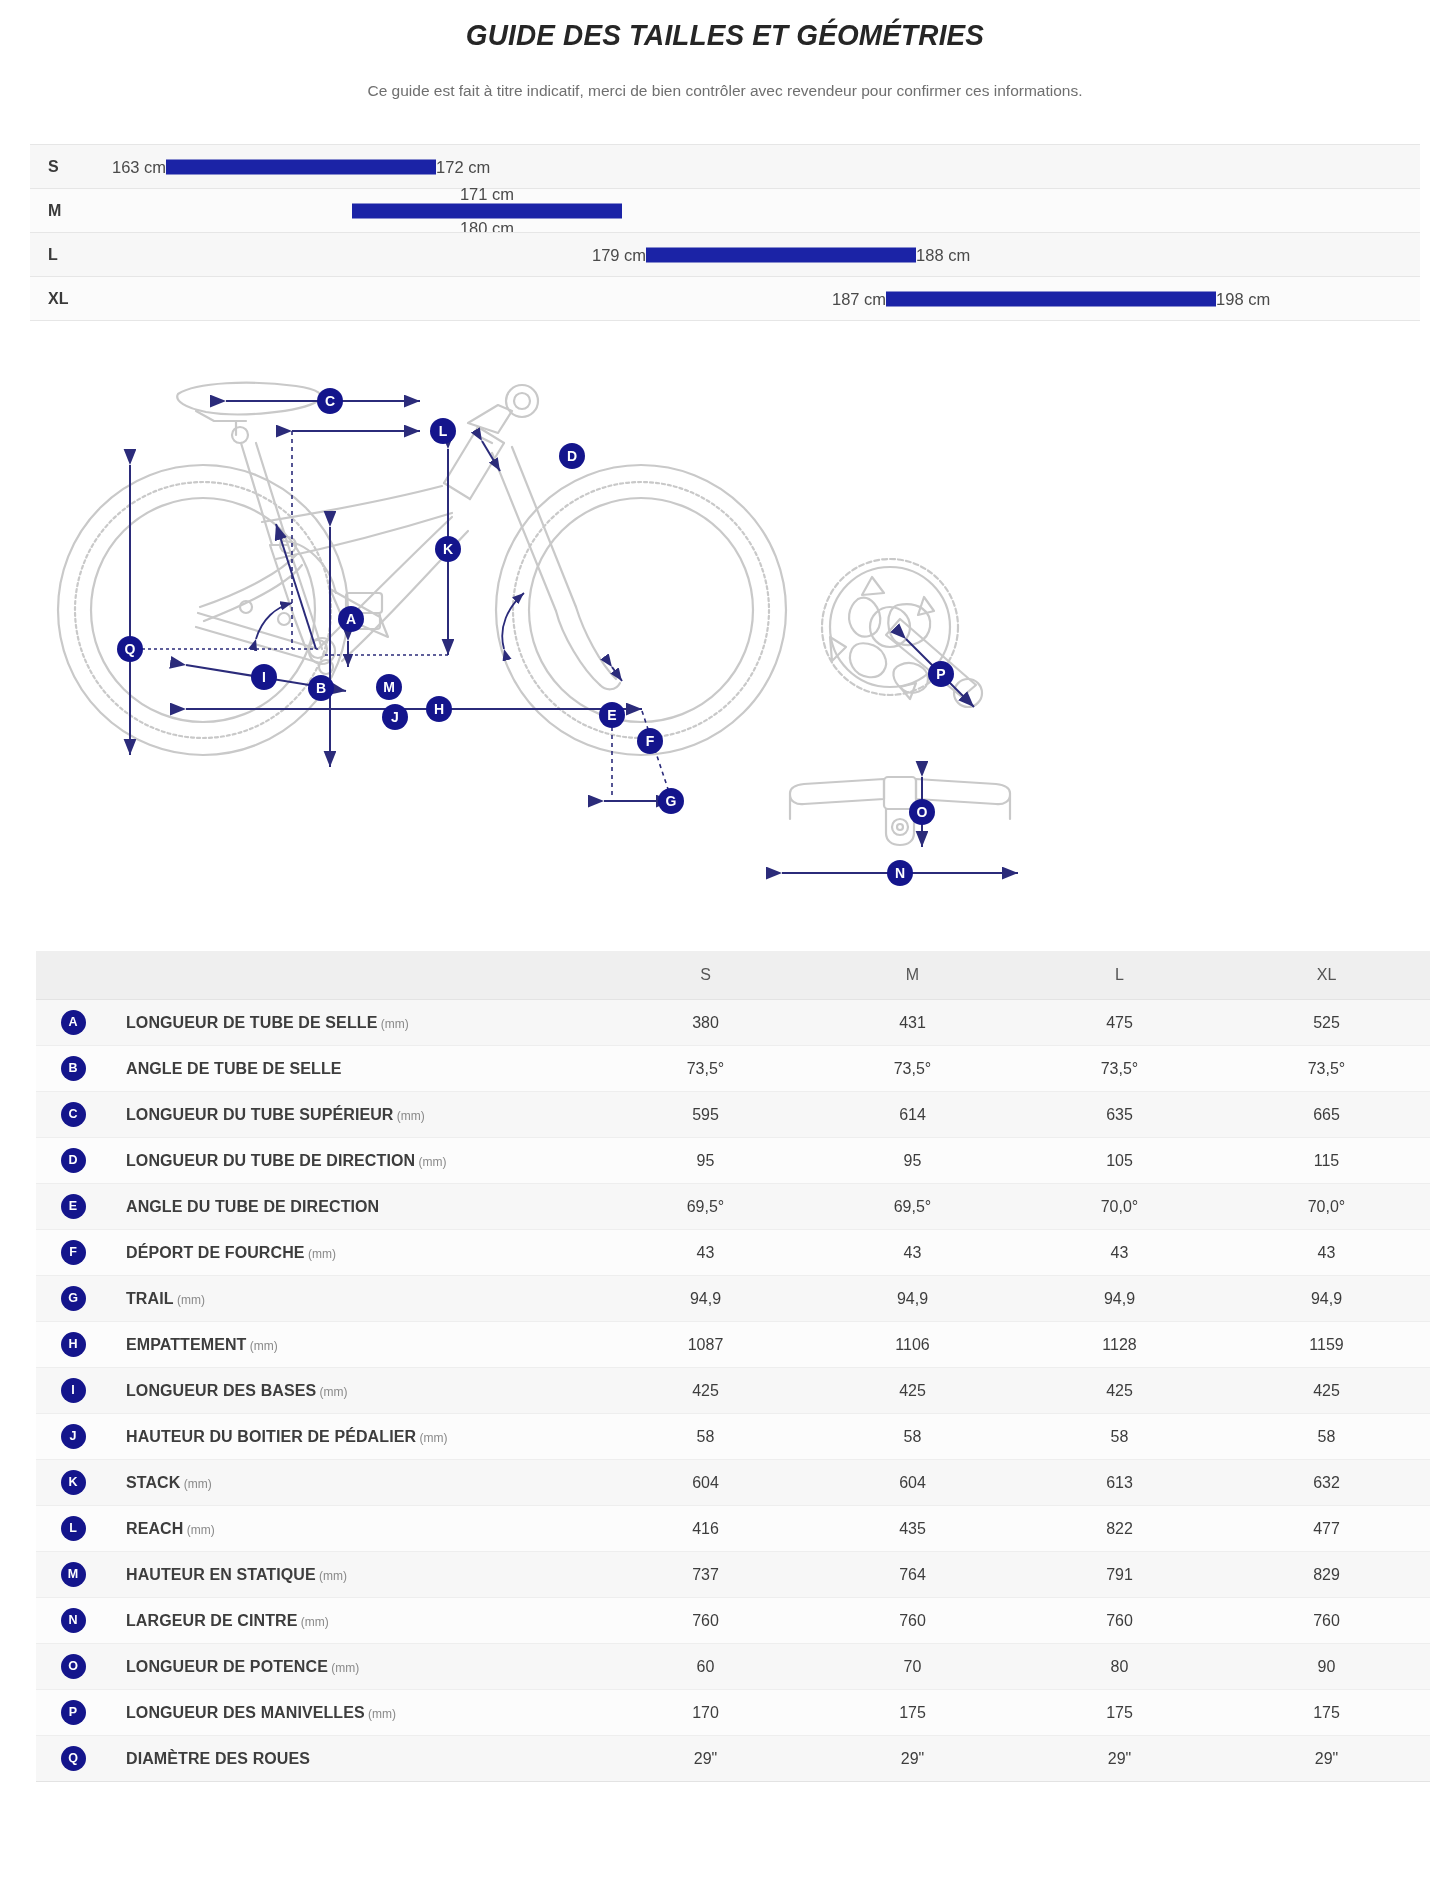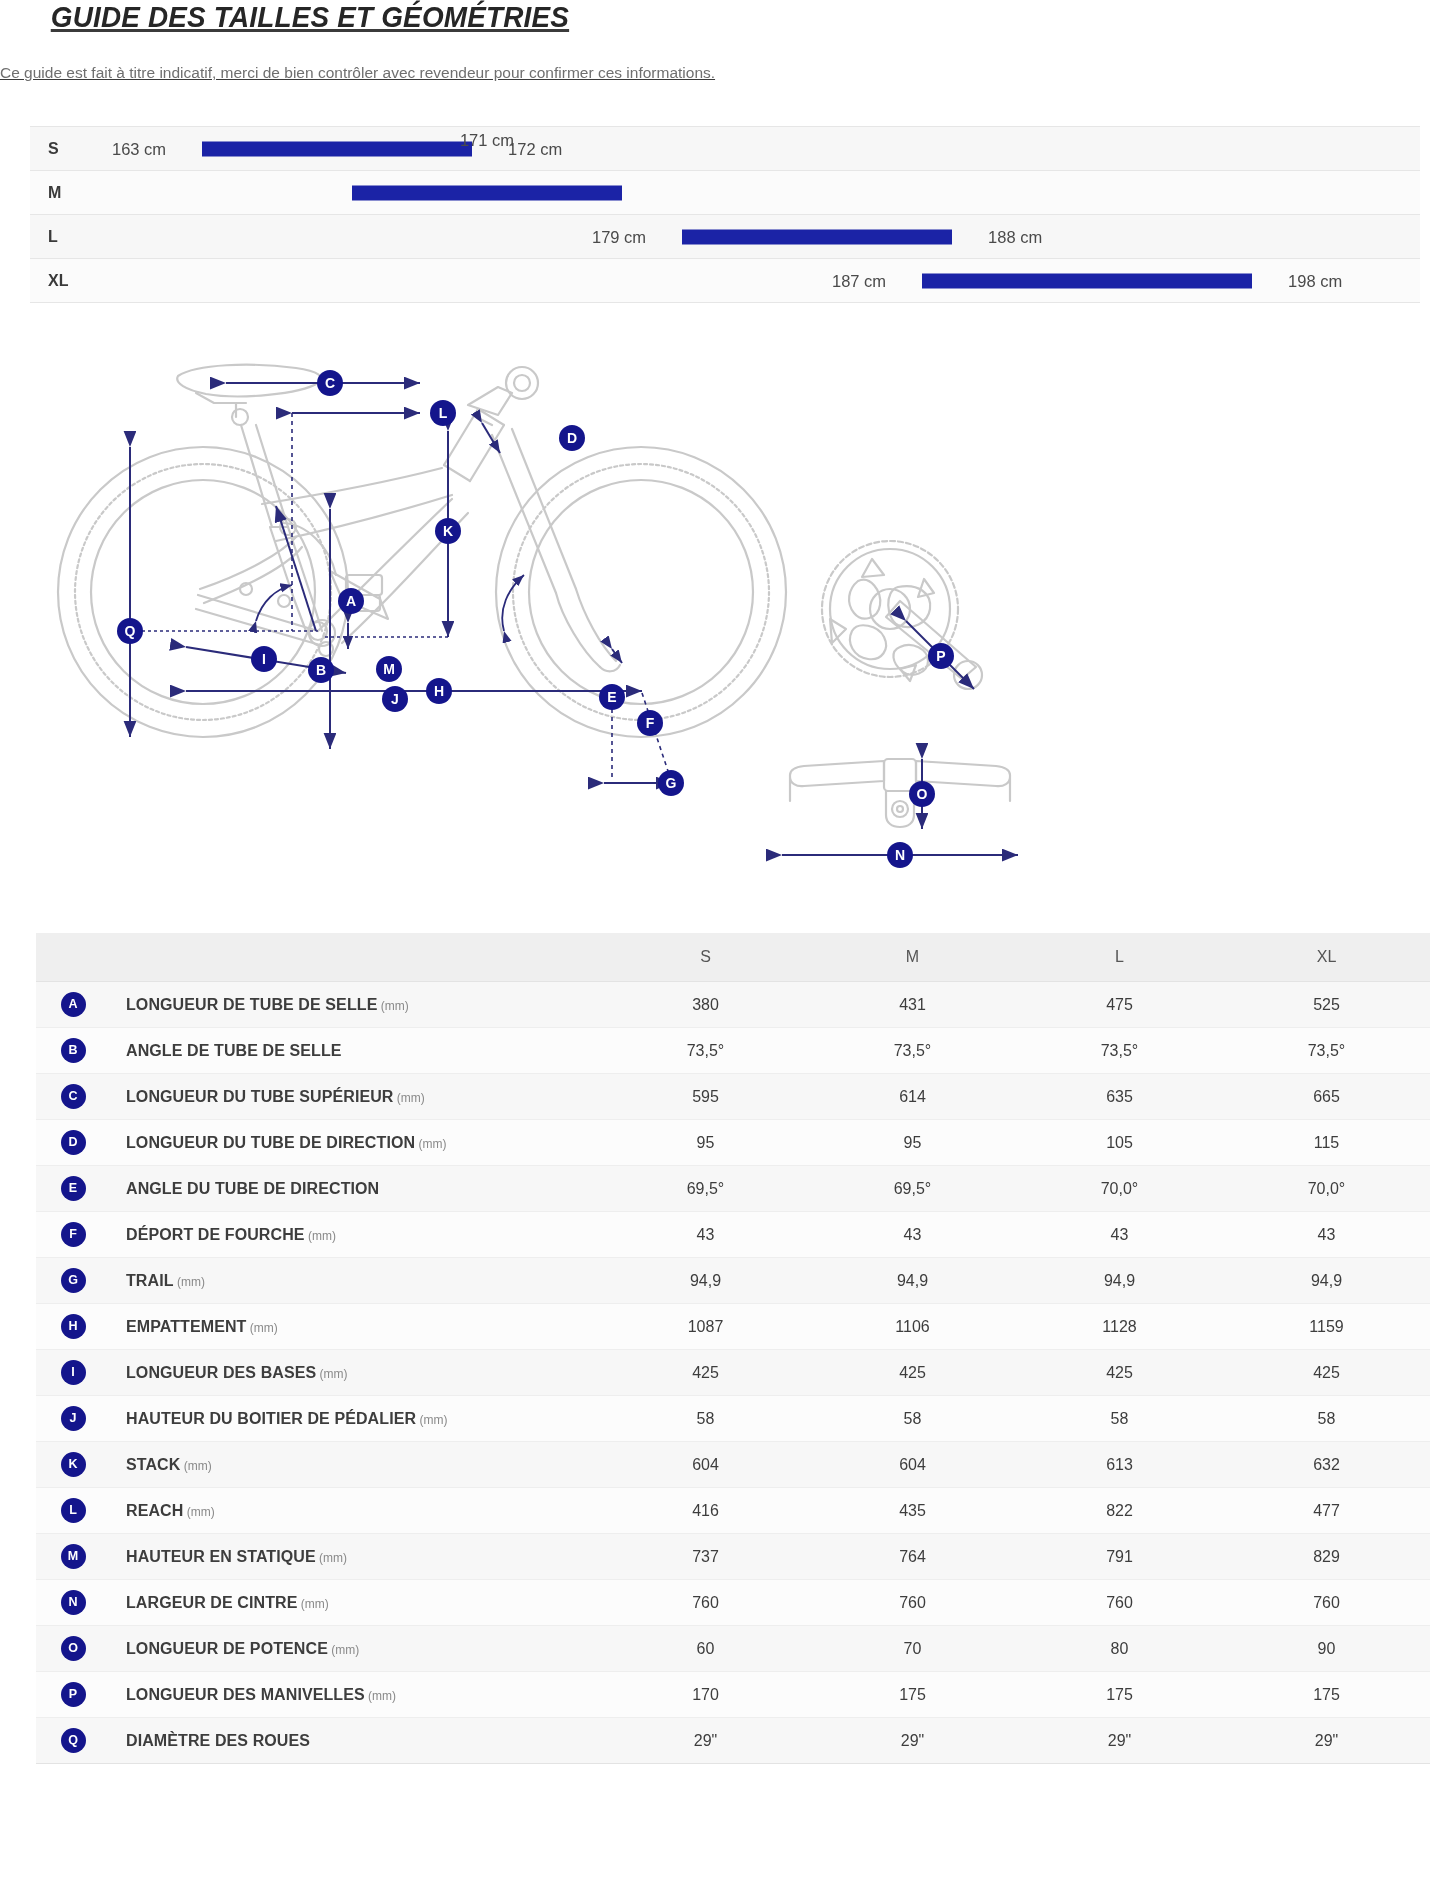--- a/index.html
+++ b/index.html
@@ -6,21 +6,21 @@
   body{
     width:1450px;
     background:#ffffff;
     font-family:"Liberation Sans","DejaVu Sans",sans-serif;
     color:#3b3b3b;
     -webkit-font-smoothing:antialiased;
   }
   .page{width:1450px;min-height:1897px;position:relative;overflow:hidden;}
 
   
-  .header{text-align:left;text-decoration:underline;}
+  .header{padding-top:18px;text-align:center;}
   .title{
     font-size:30px;
     font-weight:bold;
     font-style:italic;
     letter-spacing:0.2px;
     color:#262626;
     margin:0;
     font-family:"Liberation Sans","DejaVu Sans",sans-serif;
     transform:scaleX(0.93);
   }
@@ -52,21 +52,20 @@
     color:#3a3a3a;
   }
   .bar-area{position:relative;flex:1;height:43px;}
   .bar-wrap{
     position:absolute;
     top:50%;
     transform:translateY(-50%);
     display:flex;
     align-items:center;
     white-space:nowrap;
-    gap:36px;
   }
   .bar-min,.bar-max{
     font-size:16.5px;
     color:#4a4a4a;
   }
   .bar-fill{
     height:15px;
     background:#1b23a6;
     display:inline-block;
   }

